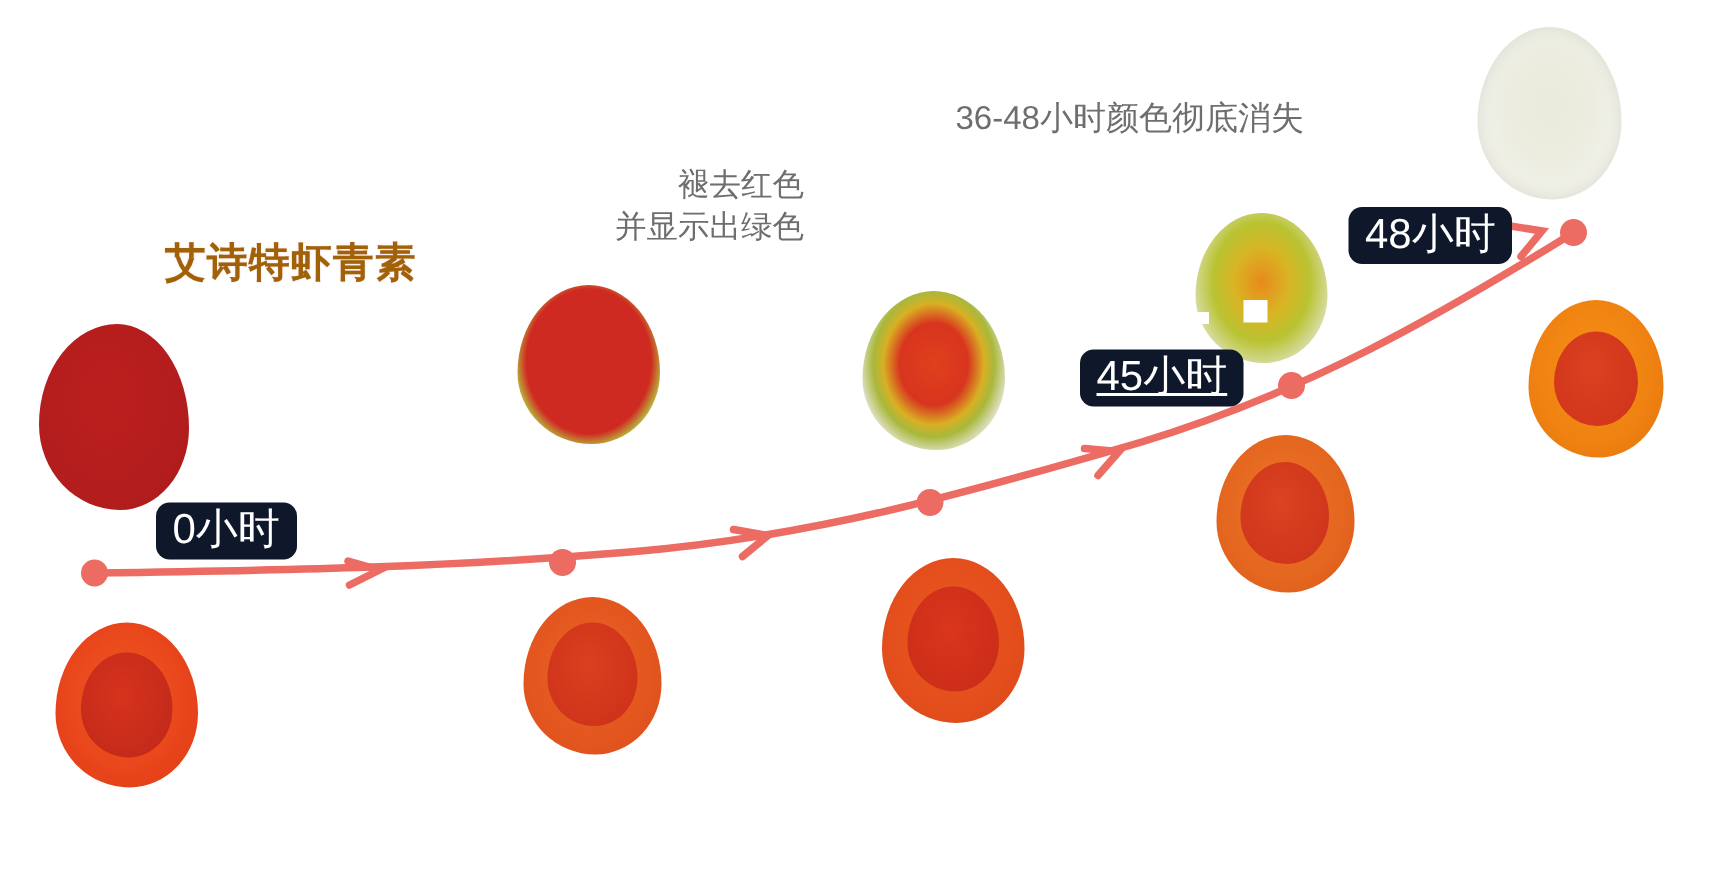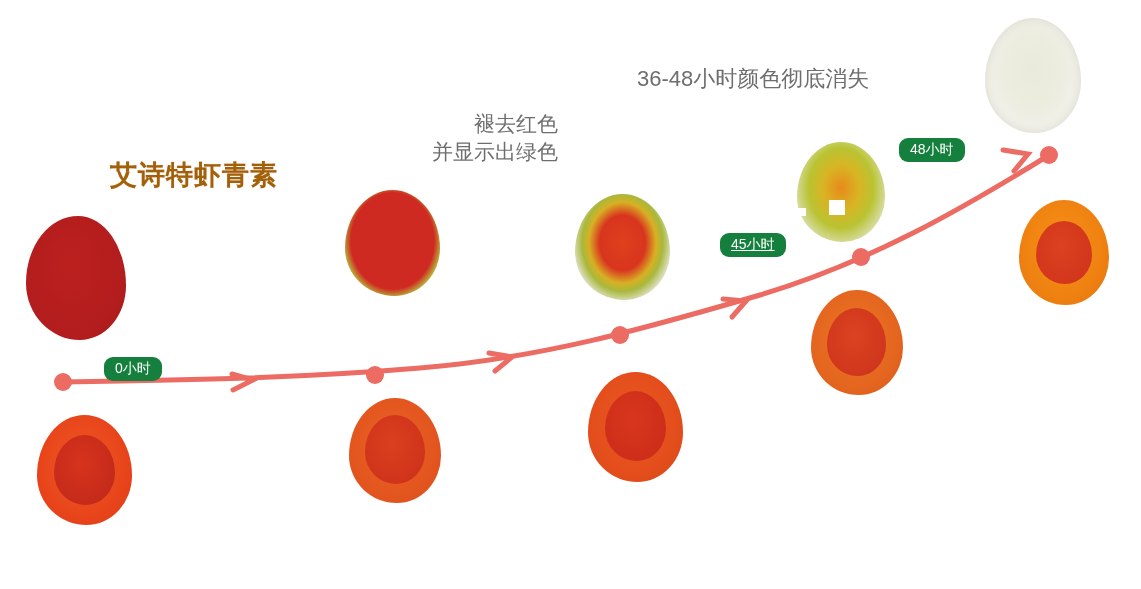--- a/index.html
+++ b/index.html
@@ -25,32 +25,32 @@
   #brand-top{left:110px;top:157px;font-size:27px;}
   #brand-bottom{left:113px;top:535px;font-size:27px;}
 
   .note{
     position:absolute;
     color:#6e6e6e;
     white-space:nowrap;
     font-size:21px;
     line-height:1.35;
   }
-  #note-green{left:432px;top:110px;text-align:right;}
+  #note-green{left:410px;top:110px;text-align:right;}
   #note-fade{left:637px;top:64px;font-size:22px;}
   #note-bottom{left:705px;top:541px;font-size:21px;}
 
   
   .badge{
     position:absolute;
-    background:#15803d;
+    background:#0f172a;
     color:#ffffff;
     border-radius:9px;
     padding:4px 11px 6px 11px;
-    font-size:14px;
+    font-size:28px;
     line-height:1;
     white-space:nowrap;
     z-index:6;
   }
 
   
   #curve{position:absolute;left:0;top:0;width:1141px;height:589px;z-index:4;}
 
   
   .egg{
@@ -117,21 +117,21 @@
     </g>
     <g fill="#ec6b63">
       <circle cx="63" cy="382" r="9"></circle>
       <circle cx="375" cy="375" r="9"></circle>
       <circle cx="620" cy="335" r="9"></circle>
       <circle cx="861" cy="257" r="9"></circle>
       <circle cx="1049" cy="155" r="9"></circle>
     </g>
   </svg>
 
-  <div class="badge" style="left:104px;top:357px;">0小时</div>
+  <div class="badge" style="left:104px;top:335px;">0小时</div>
   <div class="badge" style="left:720px;top:233px;text-decoration:underline;">45小时</div>
   <div class="badge" style="left:899px;top:138px;">48小时</div>
 
   <div class="brand-label" id="brand-top">艾诗特虾青素</div>
 
   <div class="note" id="note-green">
     <div>褪去红色</div>
     <div>并显示出绿色</div>
   </div>
 

